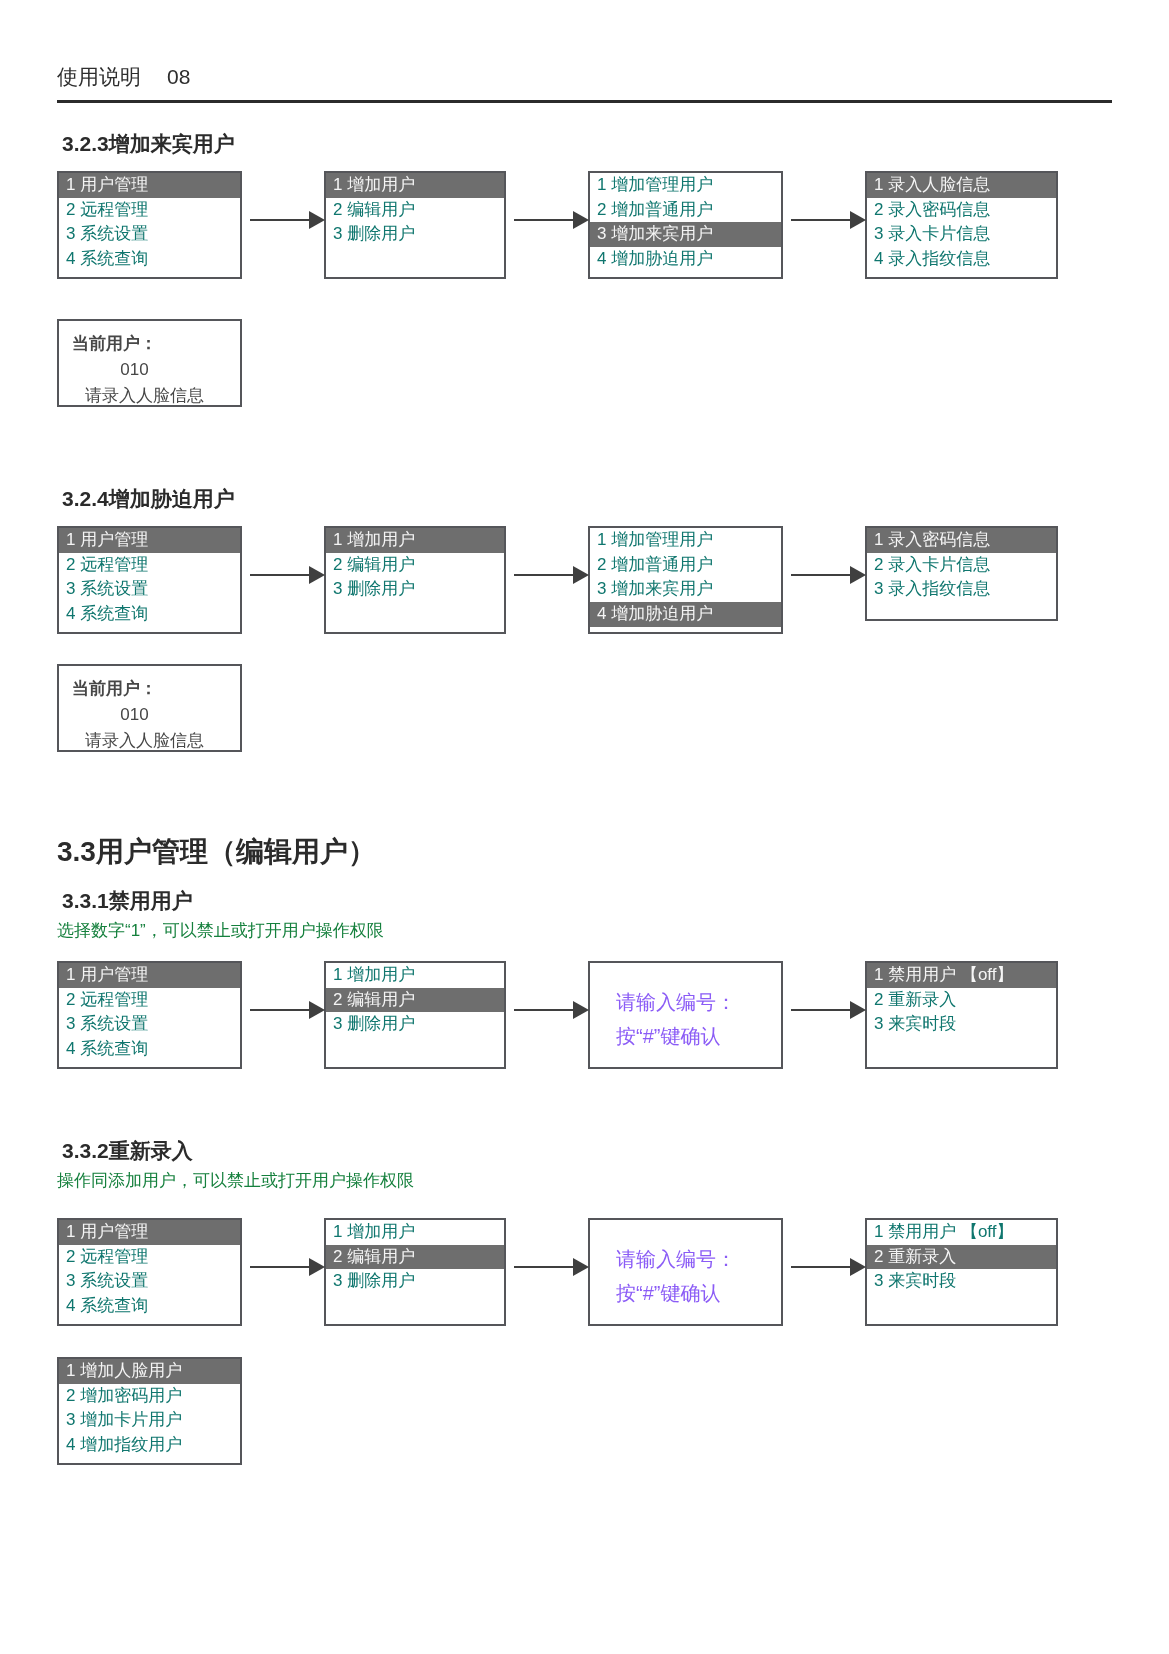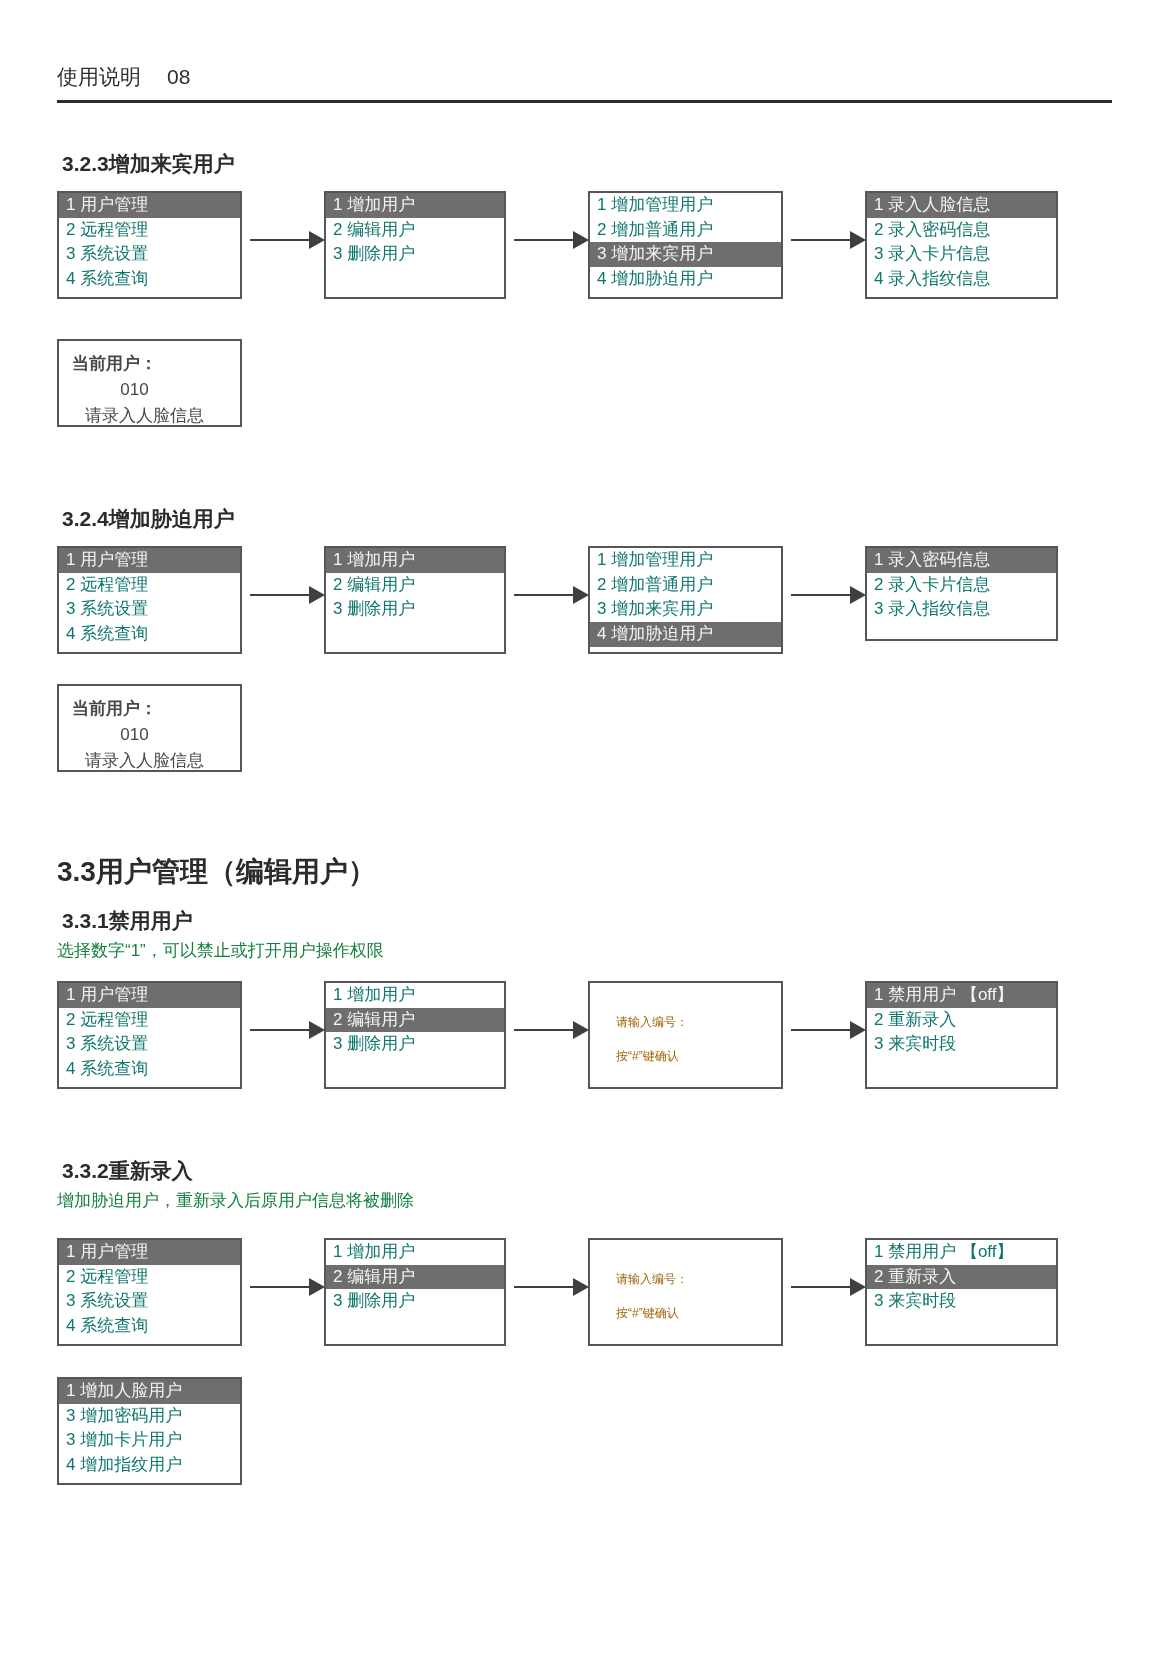--- a/index.html
+++ b/index.html
@@ -11,21 +11,21 @@
   .page-header { padding-top:62px; }
   .header-row { display:flex; justify-content:flex-start; align-items:baseline; gap:26px;
                 font-size:21px; color:#2e2e2e; line-height:30px; padding-right:2px; }
   .header-rule { margin-top:8px; height:3px; background:#2b2b2b; }
 
   
   .h-sub { font-size:21px; font-weight:bold; color:#2b2b2b; line-height:30px; padding-left:5px; }
   .h-chapter { font-size:28px; font-weight:bold; color:#2b2b2b; line-height:42px; margin-top:79px; }
   .desc { font-size:17px; color:#15803d; line-height:30px; }
 
-  .mt-323 { margin-top:46px; }
+  .mt-323 { margin-top:26px; }
   .mt-row0 { margin-top:12px; }
   .mt-disp0 { margin-top:40px; }
   .mt-324 { margin-top:77px; }
   .mt-row1 { margin-top:12px; }
   .mt-disp1 { margin-top:30px; }
   .mt-331 { margin-top:13px; }
   .mt-row2 { margin-top:15px; }
   .mt-332 { margin-top:67px; }
   .mt-row3 { margin-top:22px; }
   .mt-extra { margin-top:31px; }
@@ -39,21 +39,21 @@
 
   .menu-box, .prompt-box, .display-box {
     border:2px solid #55565a; background:#fff; height:108px; overflow:hidden;
   }
   .menu-box.compact { height:95px; }
   .menu-item { height:24.7px; line-height:24.7px; font-size:17px; color:#0f766e;
                padding-left:7px; white-space:nowrap; }
   .menu-item.selected { background:#6e6e6e; color:#f5f5f5; }
 
   .prompt-box { padding-top:22px; padding-left:26px; }
-  .prompt-line { font-size:12px; line-height:34px; color:#a16207; white-space:nowrap; }
+  .prompt-line { font-size:20px; line-height:34px; color:#8b5cf6; white-space:nowrap; }
 
   .display-box { height:88px; width:185px; padding-top:10px; }
   .display-line { font-size:17px; line-height:26px; color:#474747; }
   .dl-0 { padding-left:13px;font-weight:bold; }
   .dl-1 { text-align:center; padding-right:30px; }
   .dl-2 { padding-left:26px; }
 
   .standalone { width:185px; }
 
   
@@ -173,21 +173,21 @@
       </div>
       <div class="arrow"></div>
       <div class="menu-box">
         <div class="menu-item selected">1 禁用用户 【off】</div>
         <div class="menu-item">2 重新录入</div>
         <div class="menu-item">3 来宾时段</div>
       </div>
     </div>
 
   <div class="h-sub mt-332">3.3.2重新录入</div>
-  <div class="desc">增加胁迫用户，重新录入后原用户信息将被删除</div>
+  <div class="desc">操作同添加用户，可以禁止或打开用户操作权限</div>
   <div class="flow-row mt-row3">
       <div class="menu-box">
         <div class="menu-item selected">1 用户管理</div>
         <div class="menu-item">2 远程管理</div>
         <div class="menu-item">3 系统设置</div>
         <div class="menu-item">4 系统查询</div>
       </div>
       <div class="arrow"></div>
       <div class="menu-box">
         <div class="menu-item">1 增加用户</div>
@@ -202,19 +202,19 @@
       <div class="arrow"></div>
       <div class="menu-box">
         <div class="menu-item">1 禁用用户 【off】</div>
         <div class="menu-item selected">2 重新录入</div>
         <div class="menu-item">3 来宾时段</div>
       </div>
     </div>
   <div class="mt-extra">
       <div class="menu-box standalone">
         <div class="menu-item selected">1 增加人脸用户</div>
-        <div class="menu-item">3 增加密码用户</div>
+        <div class="menu-item">2 增加密码用户</div>
         <div class="menu-item">3 增加卡片用户</div>
         <div class="menu-item">4 增加指纹用户</div>
       </div>
     </div>
 
 </div>
 
 </body></html>

